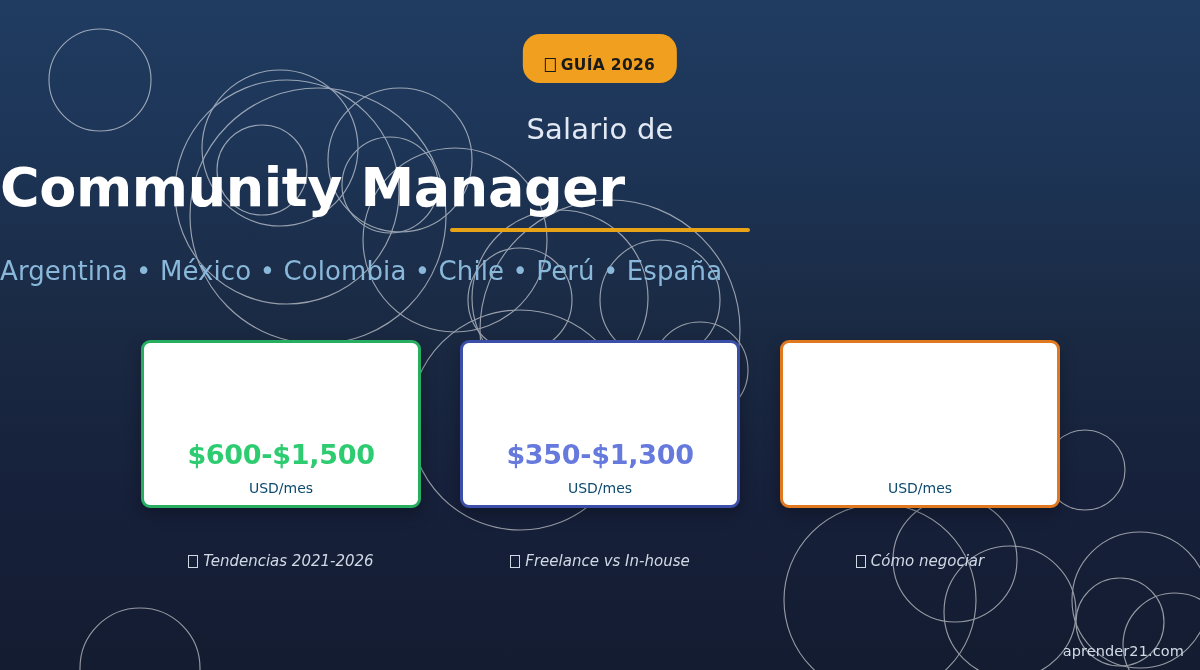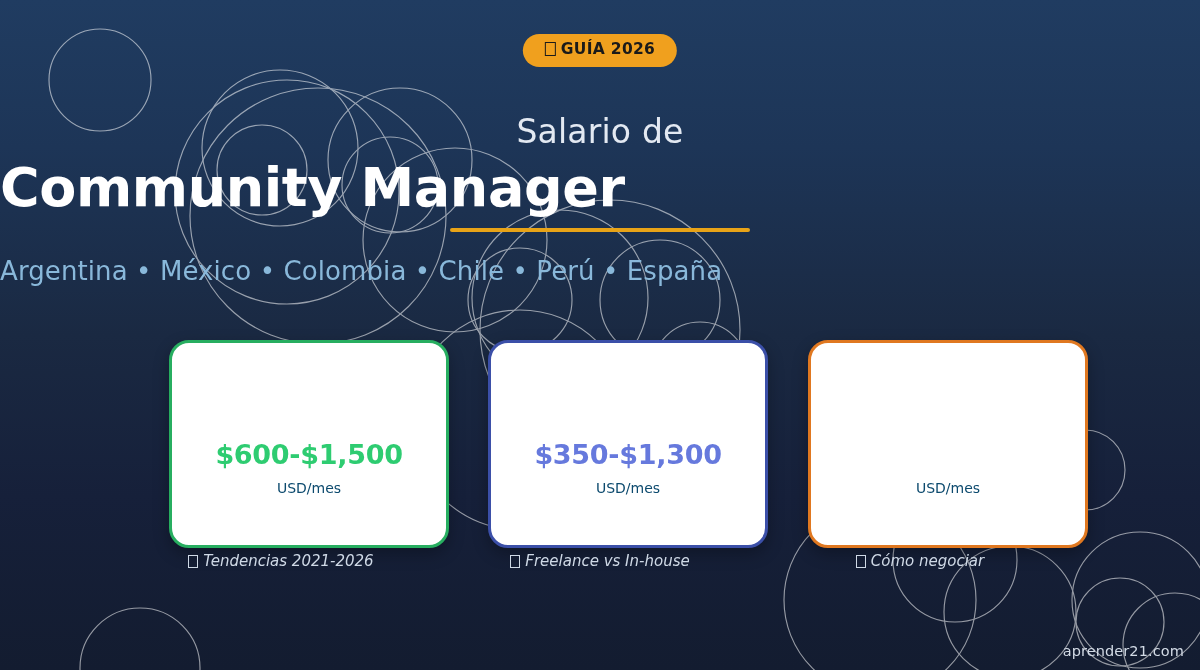--- a/index.html
+++ b/index.html
@@ -49,42 +49,42 @@
   .badge {
     position: absolute;
     left: 50%;
     top: 34px;
     transform: translateX(-50%);
     background: #f0a01e;
     color: #1a1a1a;
     font-size: 15.5px;
     font-weight: bold;
     letter-spacing: 0.3px;
-    padding: 8px 22px 9px 22px;
+    padding: 24px 22px 9px 22px;
     border-radius: 17px;
     white-space: nowrap;
     line-height: 1;
   }
   .badge .badge-glyph {
     display: inline-block;
     width: 11px;
     height: 14px;
     border: 1px solid #1a1a1a;
     vertical-align: -2px;
     margin-right: 5px;
   }
 
   .eyebrow {
     position: absolute;
     left: 0;
     top: 112px;
     width: 1200px;
     text-align: center;
     color: #e3e9f2;
-    font-size: 33px;
+    font-size: 29px;
     font-weight: normal;
     letter-spacing: 0.2px;
   }
 
   .headline {
     position: absolute;
     left: 0;
     top: 158px;
     width: 1200px;
     text-align: left;
@@ -124,26 +124,25 @@
     left: 0;
     top: 340px;
     width: 1200px;
     height: 180px;
   }
 
   .card {
     position: absolute;
     top: 0;
     width: 280px;
-    height: 208px;
+    height: 168px;
     background: #ffffff;
-    border-radius: 20px;
+    border-radius: 9px;
     border: 3px solid #cccccc;
     box-shadow: 0 6px 16px rgba(0,0,0,0.28);
-    margin-left: 28px;
   }
   .card.c0 { left: 141px; border-color: #27ae60; }
   .card.c1 { left: 460px; border-color: #3b4fa8; }
   .card.c2 { left: 780px; border-color: #e07820; }
 
   .card-amount {
     position: absolute;
     left: 0;
     top: 98px;
     width: 100%;

